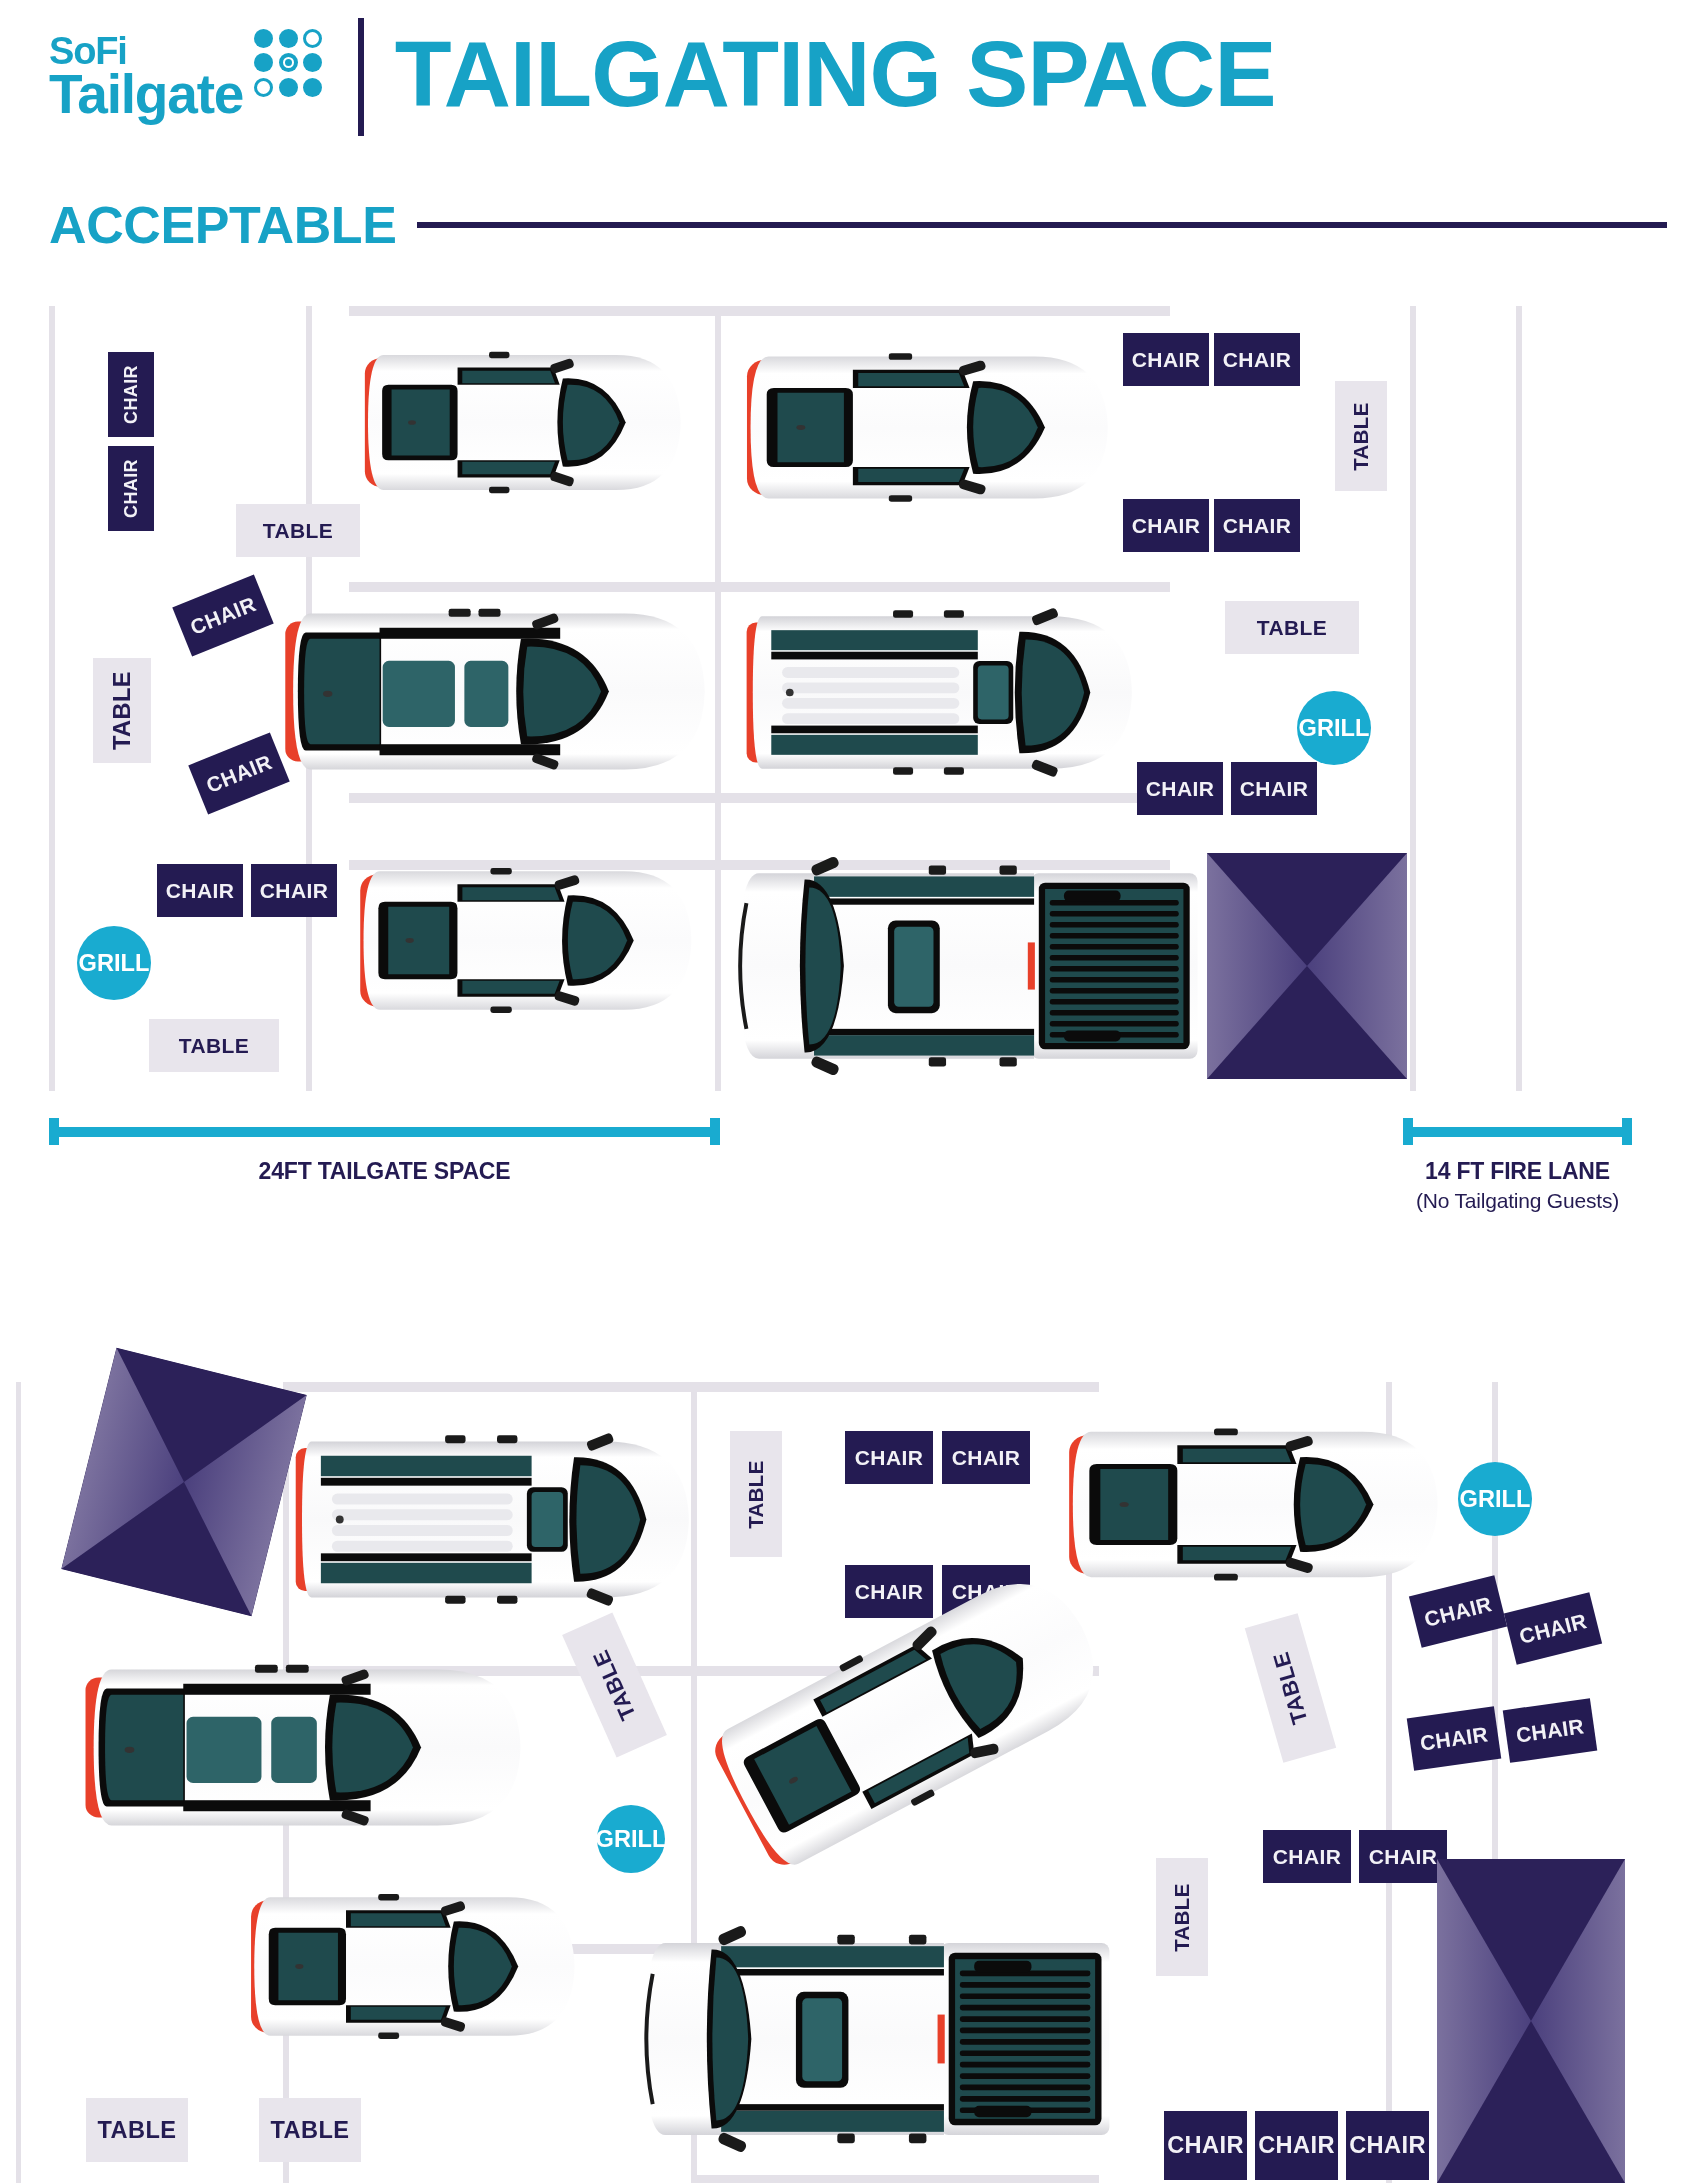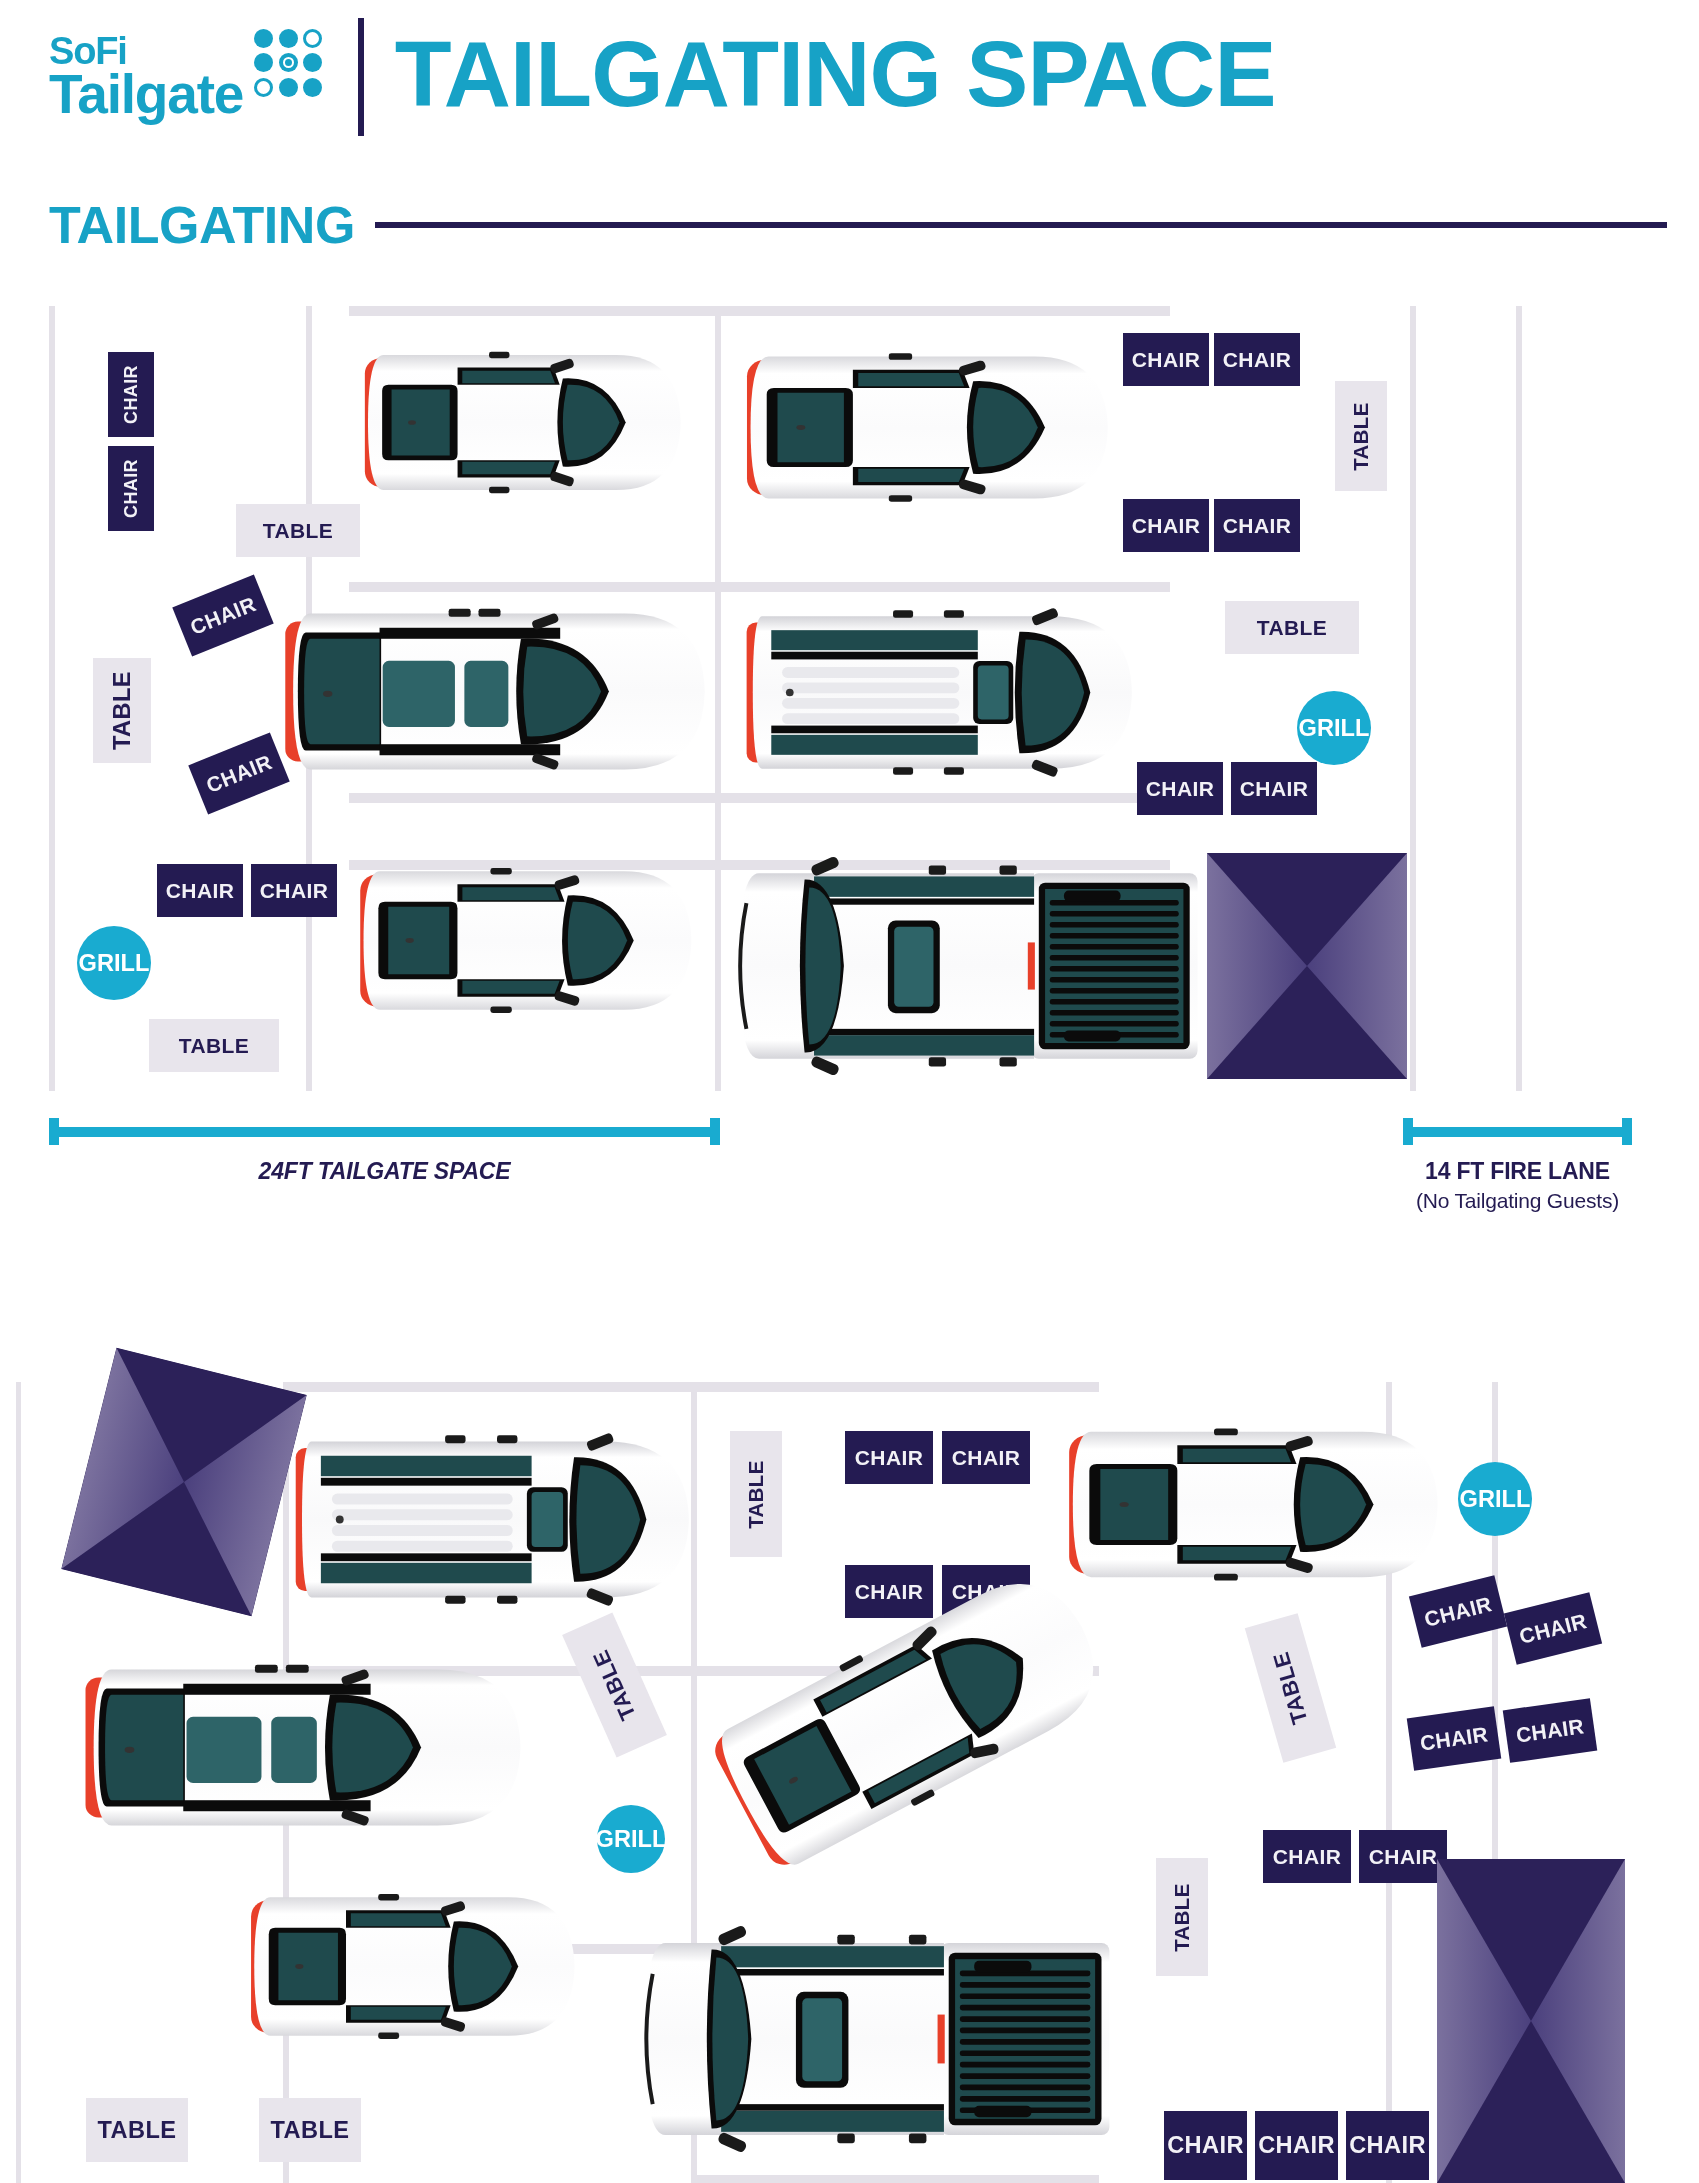--- a/index.html
+++ b/index.html
@@ -109,21 +109,21 @@
         <span class="dot hollow"></span>
           <span class="dot"></span>
           <span class="dot"></span>
       </div>
     </div>
     <div class="divider-v"></div>
     <div class="title">TAILGATING SPACE</div>
   </div>
 
   <div class="sec-head" id="head-acceptable">
-    <div class="txt">TAILGATING</div>
+    <div class="txt">ACCEPTABLE</div>
     <div class="rule"></div>
   </div>
 
   <div class="lot" id="lot-acceptable">
       <div class="lotline v" style="left: 49px; top: 0px; height: 785px;"></div>
       <div class="lotline v" style="left: 306px; top: 0px; height: 785px;"></div>
       <div class="lotline v" style="left: 715px; top: 0px; height: 785px;"></div>
       <div class="lotline v" style="left: 1410px; top: 0px; height: 785px;"></div>
       <div class="lotline v" style="left: 1516px; top: 0px; height: 785px;"></div>
       <div class="lotline h" style="left: 349px; top: 0px; width: 416px;"></div>
@@ -390,21 +390,21 @@
     <rect x="108" y="6" width="36" height="14" rx="6" fill="#1a1a1a" transform="rotate(-24 126 13)"></rect>
     <rect x="108" y="260" width="36" height="14" rx="6" fill="#1a1a1a" transform="rotate(24 126 267)"></rect>
     <rect x="258" y="12" width="22" height="12" rx="3" fill="#1a1a1a"></rect>
     <rect x="348" y="12" width="22" height="12" rx="3" fill="#1a1a1a"></rect>
     <rect x="258" y="256" width="22" height="12" rx="3" fill="#1a1a1a"></rect>
     <rect x="348" y="256" width="22" height="12" rx="3" fill="#1a1a1a"></rect>
   </svg>
       </div>
     </div>
 
-  <div class="measure" style="left:49px;top:1118px;width:671px;font-style:italic;">
+  <div class="measure" style="left:49px;top:1118px;width:671px;">
     <div class="mbar">
       <div class="line"></div>
         <div class="cap l"></div>
         <div class="cap r"></div>
     </div>
     <div class="mlabel">
       <div class="big">24FT TAILGATE SPACE</div>
     </div>
   </div>
 

